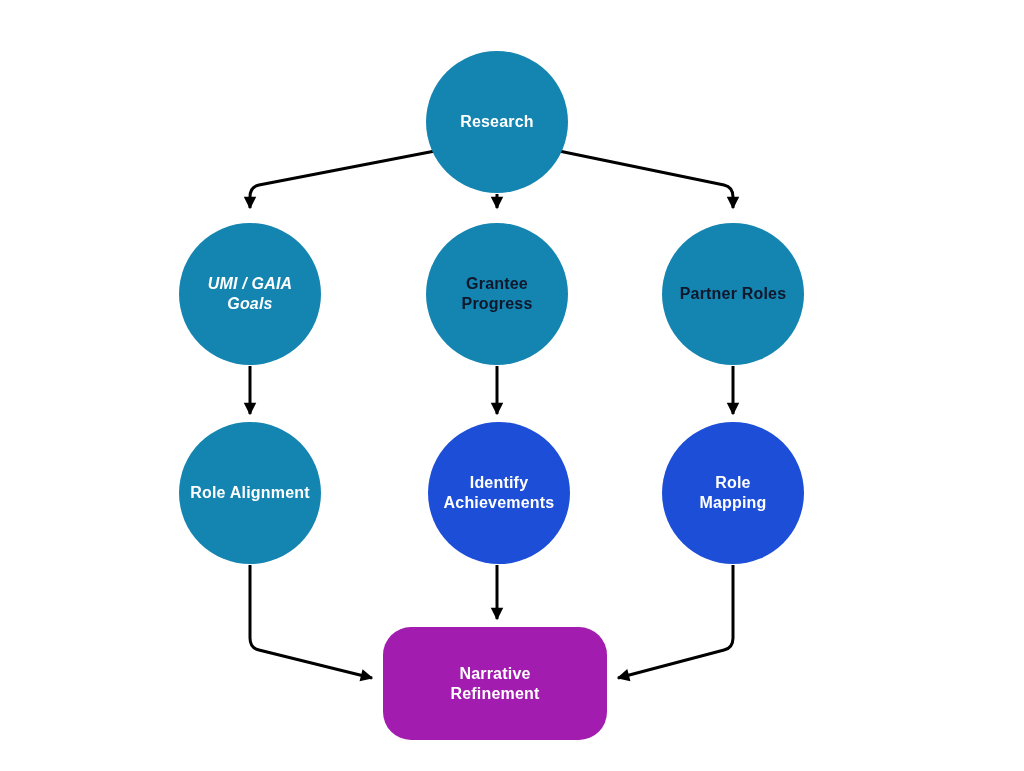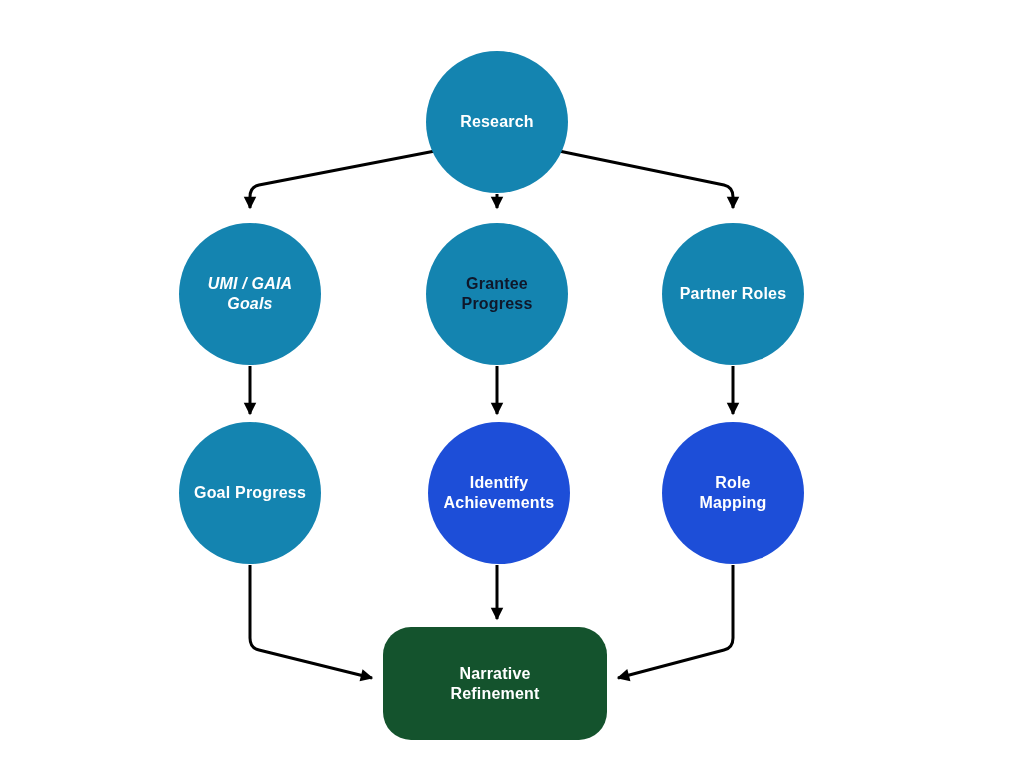--- a/index.html
+++ b/index.html
@@ -74,31 +74,31 @@
       </div>
       <div class="node circle" style="background: rgb(20, 132, 176); left: 179px; top: 223px; width: 142px; height: 142px; font-style: italic;">
         <span class="node-label" style="color: rgb(255, 255, 255);">UMI / GAIA
 Goals</span>
       </div>
       <div class="node circle" style="background: rgb(20, 132, 176); left: 426px; top: 223px; width: 142px; height: 142px;">
         <span class="node-label" style="color: #0f172a;">Grantee
 Progress</span>
       </div>
       <div class="node circle" style="background: rgb(20, 132, 176); left: 662px; top: 223px; width: 142px; height: 142px;">
-        <span class="node-label" style="color: #ffffff;">Partner Roles</span>
+        <span class="node-label" style="color: #0f172a;">Partner Roles</span>
       </div>
       <div class="node circle" style="background: rgb(20, 132, 176); left: 179px; top: 422px; width: 142px; height: 142px;">
-        <span class="node-label" style="color: rgb(255, 255, 255);">Goal Progress</span>
+        <span class="node-label" style="color: rgb(255, 255, 255);">Role Alignment</span>
       </div>
       <div class="node circle" style="background: #1d4ed8; left: 428px; top: 422px; width: 142px; height: 142px;">
         <span class="node-label" style="color: rgb(255, 255, 255);">Identify
 Achievements</span>
       </div>
       <div class="node circle" style="background: #1d4ed8; left: 662px; top: 422px; width: 142px; height: 142px;">
         <span class="node-label" style="color: rgb(255, 255, 255);">Role
 Mapping</span>
       </div>
-      <div class="node rounded-rect" style="background: #14532d; left: 383px; top: 627px; width: 224px; height: 113px;">
+      <div class="node rounded-rect" style="background: #a21caf; left: 383px; top: 627px; width: 224px; height: 113px;">
         <span class="node-label" style="color: rgb(255, 255, 255);">Narrative
 Refinement</span>
       </div>
     </div>
 </div>
 
 </body></html>

